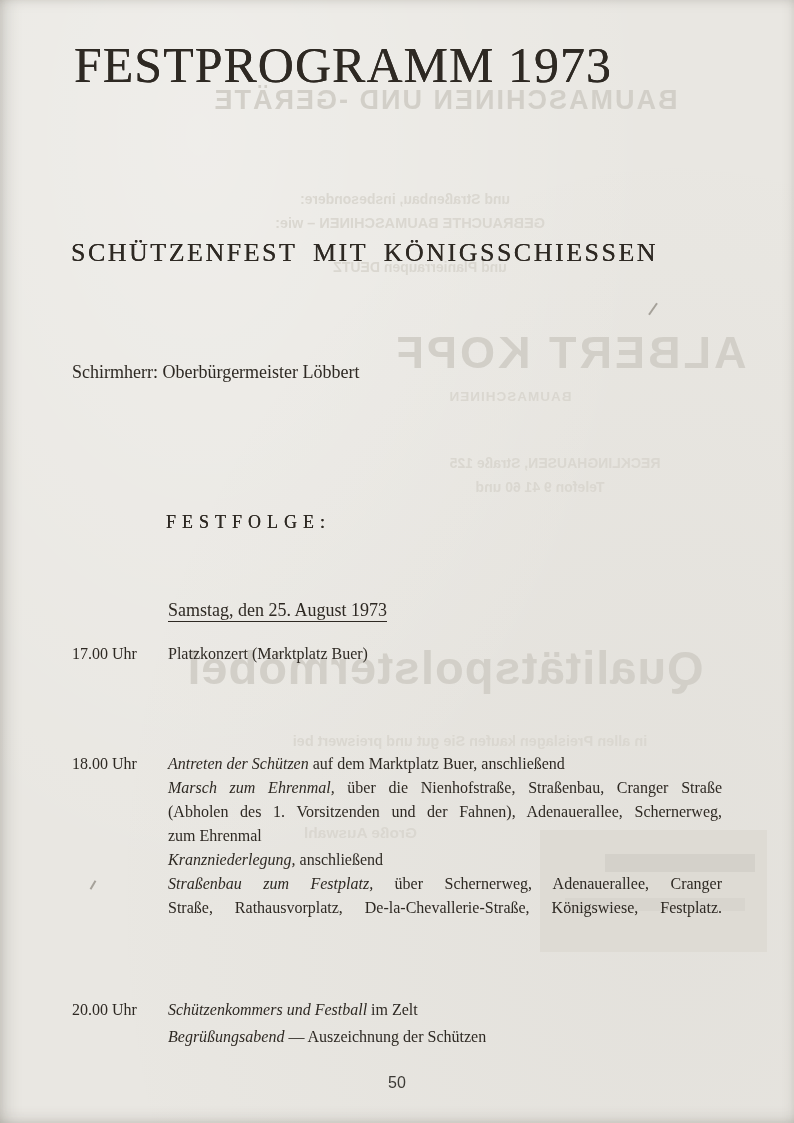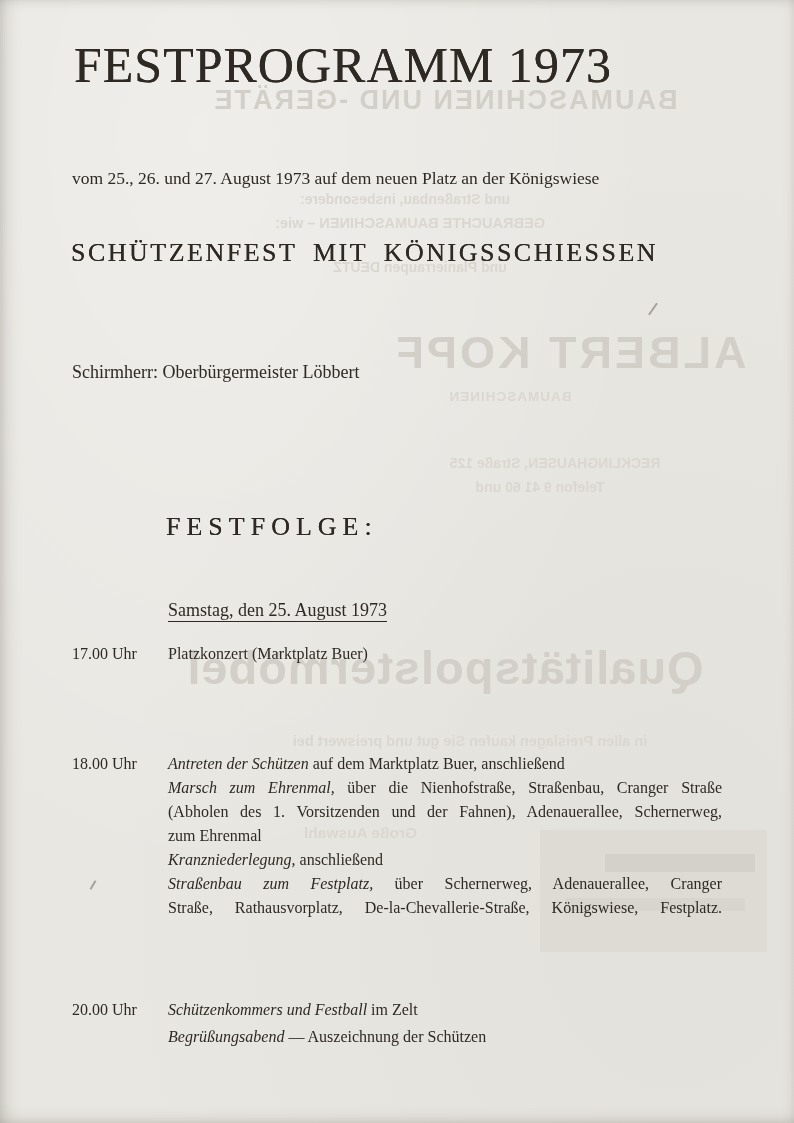--- a/index.html
+++ b/index.html
@@ -59,21 +59,21 @@
     position:absolute;left:71px;top:238px;
     font-size:26px;letter-spacing:2.5px;word-spacing:7px;
     text-shadow:0 0 .5px currentColor;white-space:nowrap;
   }
   .patron{
     position:absolute;left:72px;top:362px;
     font-size:18px;white-space:nowrap;
   }
   .festfolge{
     position:absolute;left:166px;top:512px;
-    font-size:26px;letter-spacing:6px;
+    font-size:18px;letter-spacing:6px;
     text-shadow:0 0 .5px currentColor;white-space:nowrap;
   }
   .schedule{position:absolute;left:72px;top:600px;width:652px;}
   .day-heading{
     margin-left:96px;display:inline-block;
     font-size:18px;
     border-bottom:1.5px solid #2e2923;
     white-space:nowrap;
   }
   .entry{display:flex;align-items:flex-start;}
@@ -112,21 +112,20 @@
       <div class="bleed soft" style="left: 278px; top: 824px; width: 165px; font-size: 15.5px;">Große Auswahl</div>
     </div>
   <div class="bleed-box">
     <div class="bar1"></div>
     <div class="bar2"></div>
   </div>
   <div class="crease c1"></div>
   <div class="crease c2"></div>
 
   <div class="title">FESTPROGRAMM 1973</div>
-  <div class="subtitle">vom 25., 26. und 27. August 1973 auf dem neuen Platz an der Königswiese</div>
   <div class="event-heading">SCHÜTZENFEST MIT KÖNIGSSCHIESSEN</div>
   <div class="patron">Schirmherr: Oberbürgermeister Löbbert</div>
   <div class="festfolge">FESTFOLGE:</div>
 
   <div class="schedule">
     <div class="day-heading">Samstag, den 25. August 1973</div>
     <div id="entries">
         <div class="entry">
           <div class="time">17.00 Uhr</div>
           <div class="desc">
@@ -148,13 +147,14 @@
         <div class="entry">
           <div class="time">20.00 Uhr</div>
           <div class="desc">
             <div class="line"><span class="i">Schützenkommers und Festball</span><span> im Zelt</span></div>
             <div class="line"><span class="i">Begrüßungsabend</span><span> — Auszeichnung der Schützen</span></div>
           </div>
         </div>
       </div>
   </div>
 
+  <div class="pagenum">50</div>
 </div>
 
 </body></html>

